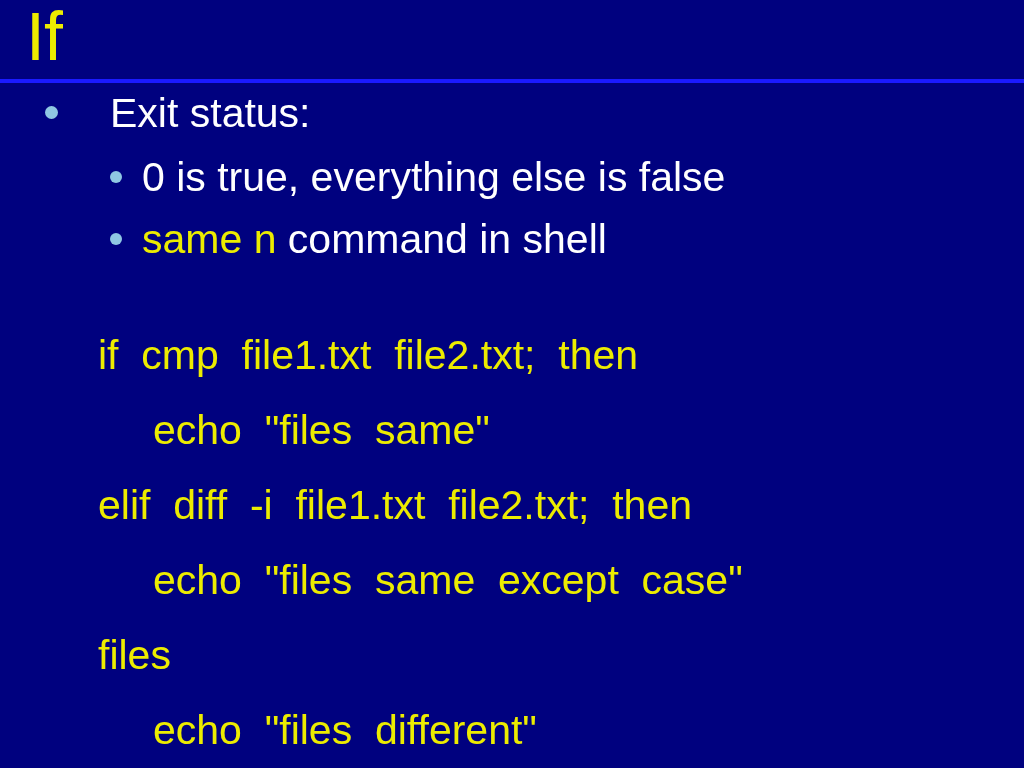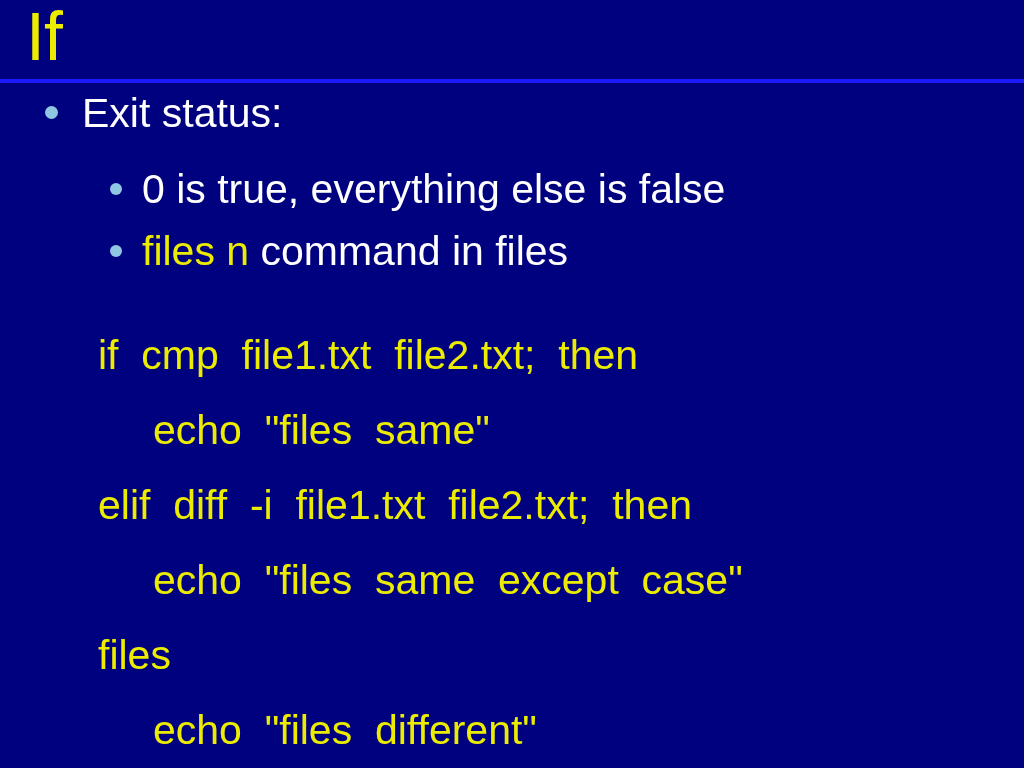--- a/index.html
+++ b/index.html
@@ -57,23 +57,23 @@
   
   .body-area {
     position: absolute;
     left: 0;
     top: 86px;
     width: 1024px;
   }
 
   .bullet-l1 {
     position: relative;
-    padding-left: 82px;
+    padding-left: 110px;
     min-height: 54px;
-    margin: 0 0 20px 0;
+    margin: 0 0 8px 0;
   }
   .bullet-l1 > .dot {
     position: absolute;
     left: 45px;
     top: 20px;
     width: 13px;
     height: 13px;
     border-radius: 50%;
     background: #8fc7e3;
   }
@@ -145,21 +145,21 @@
       <span class="text">Exit status:</span>
     </div>
 
     <div class="bullet-l2">
       <span class="dot"></span>
       <span class="text">0 is true, everything else is false</span>
     </div>
 
     <div class="bullet-l2">
       <span class="dot"></span>
-      <span class="text"><span class="kw">files n</span><span>  command in files</span></span>
+      <span class="text"><span class="kw">same n</span><span>  command in shell</span></span>
     </div>
 
   </div>
 
   <div class="code-block">
     <div class="code-line">if  cmp  file1.txt  file2.txt;  then</div>
     <div class="code-line indent">echo  "files  same"</div>
     <div class="code-line">elif  diff  -i  file1.txt  file2.txt;  then</div>
     <div class="code-line indent">echo  "files  same  except  case"</div>
     <div class="code-line">files</div>

